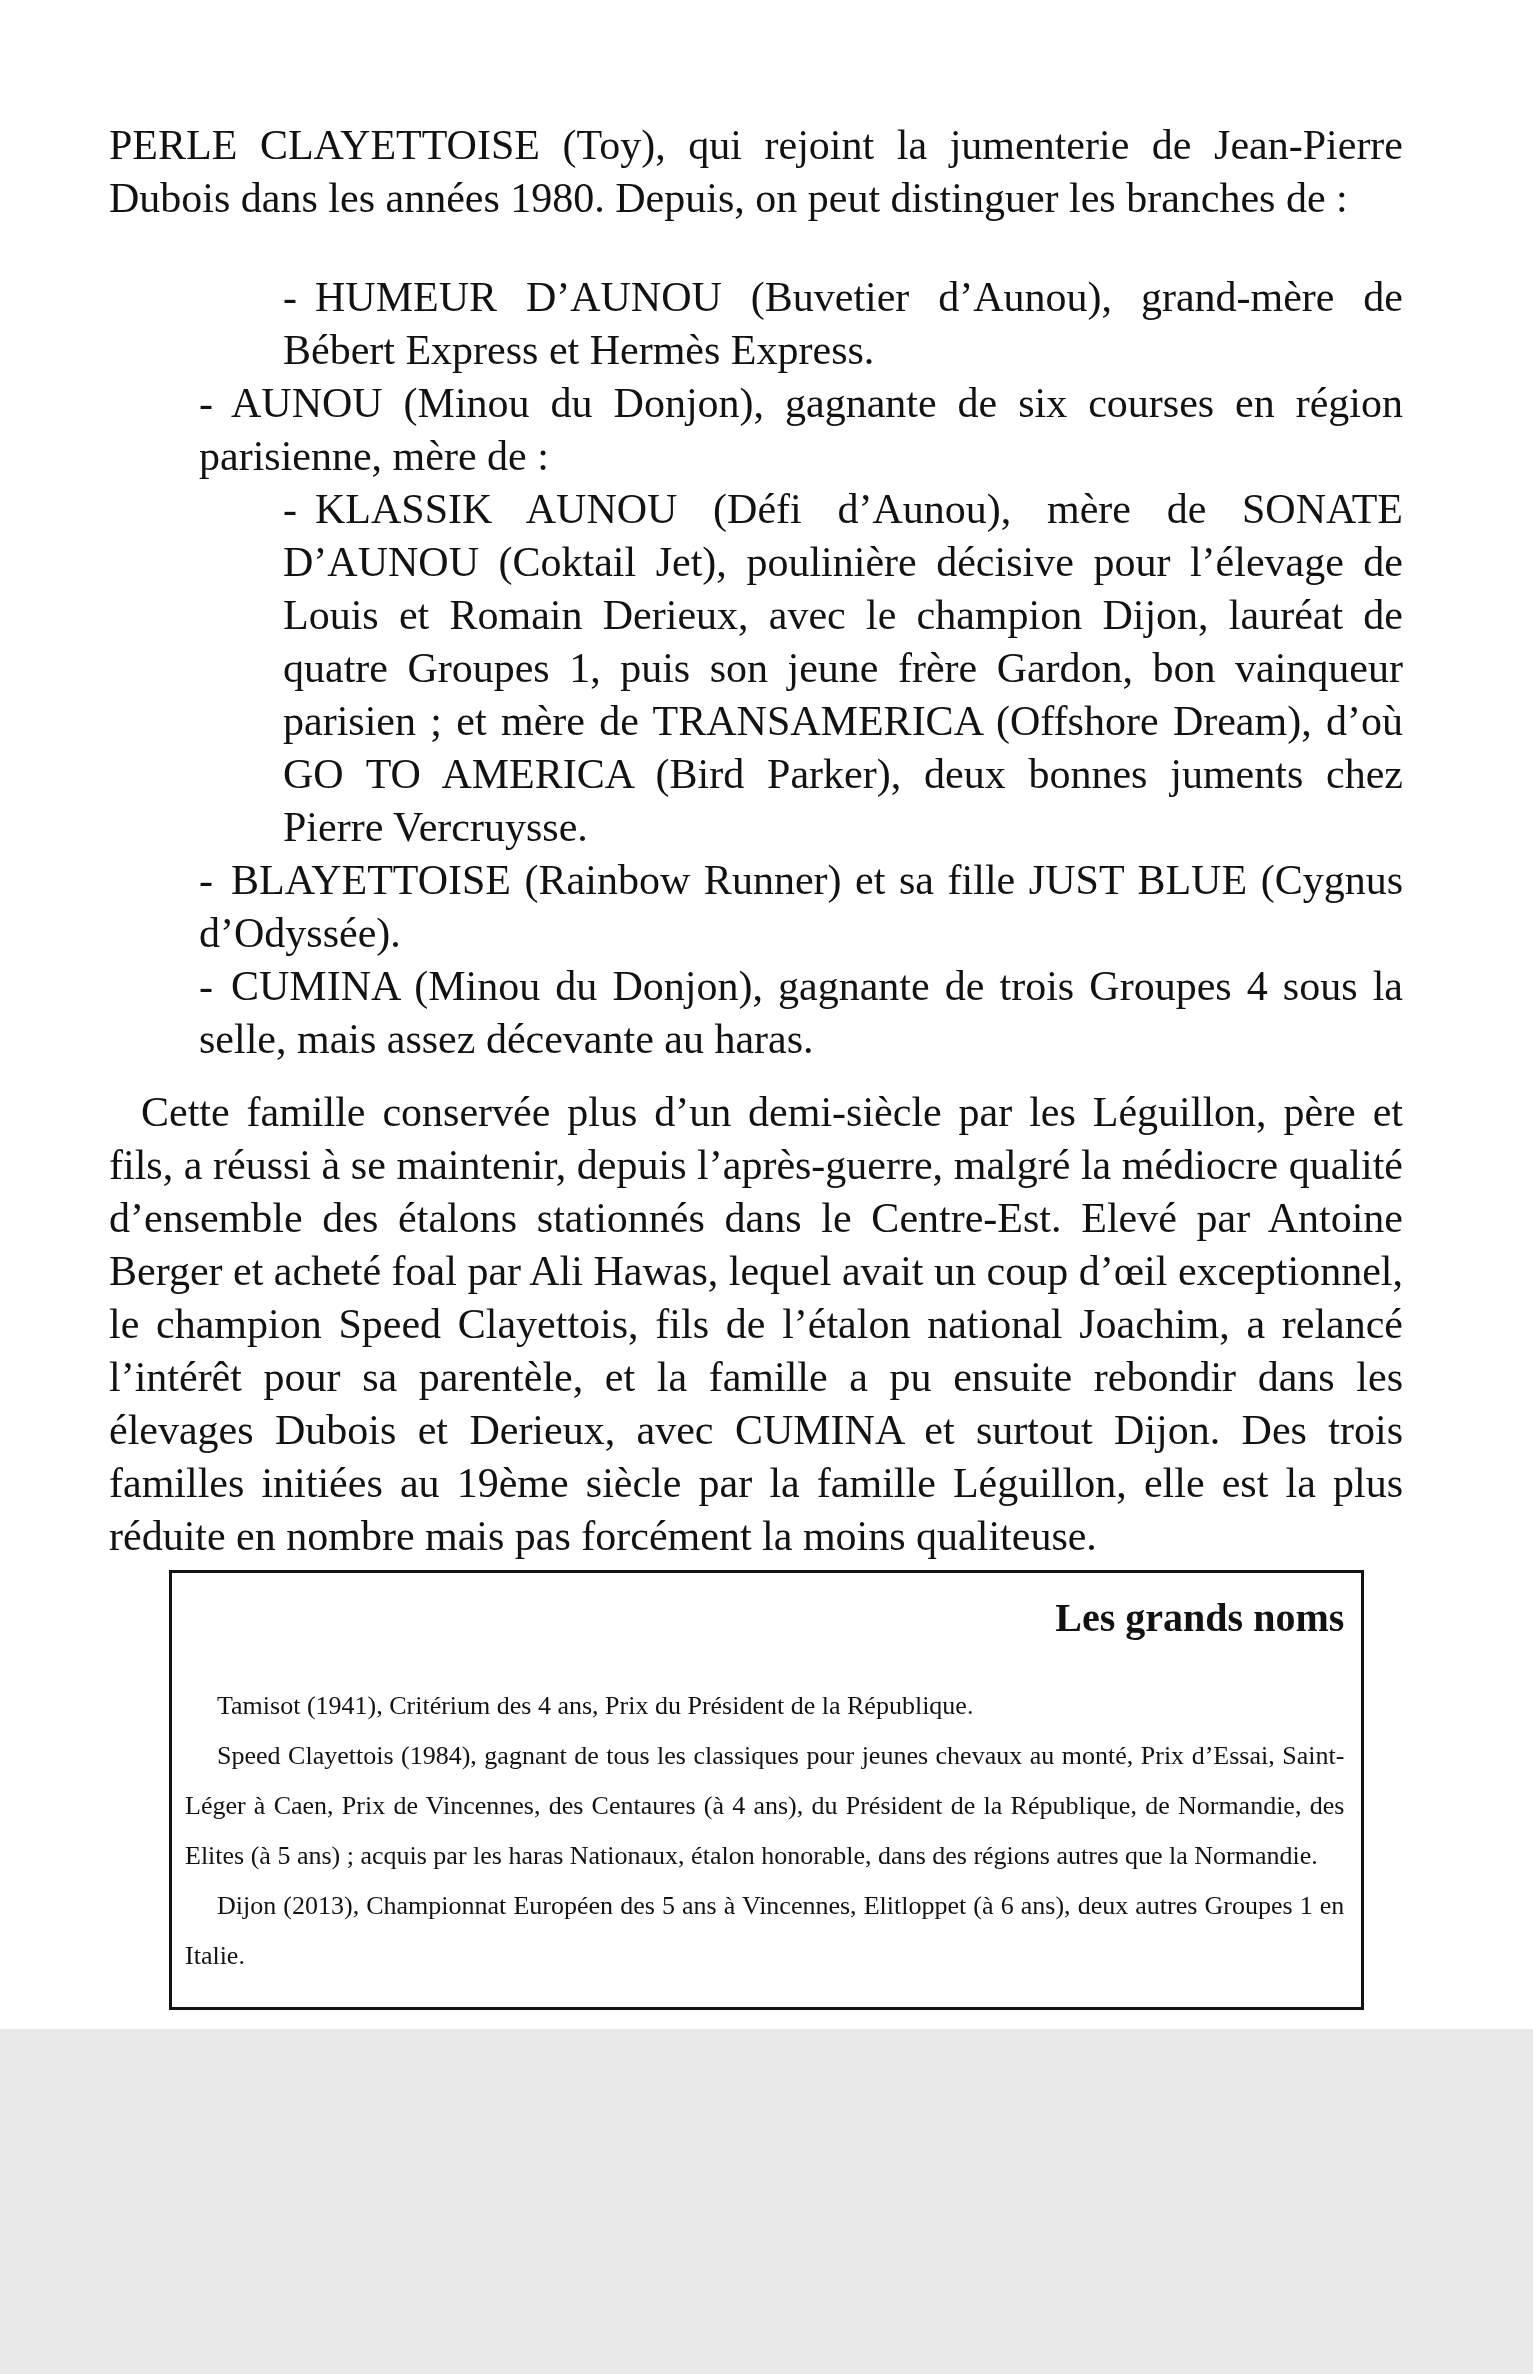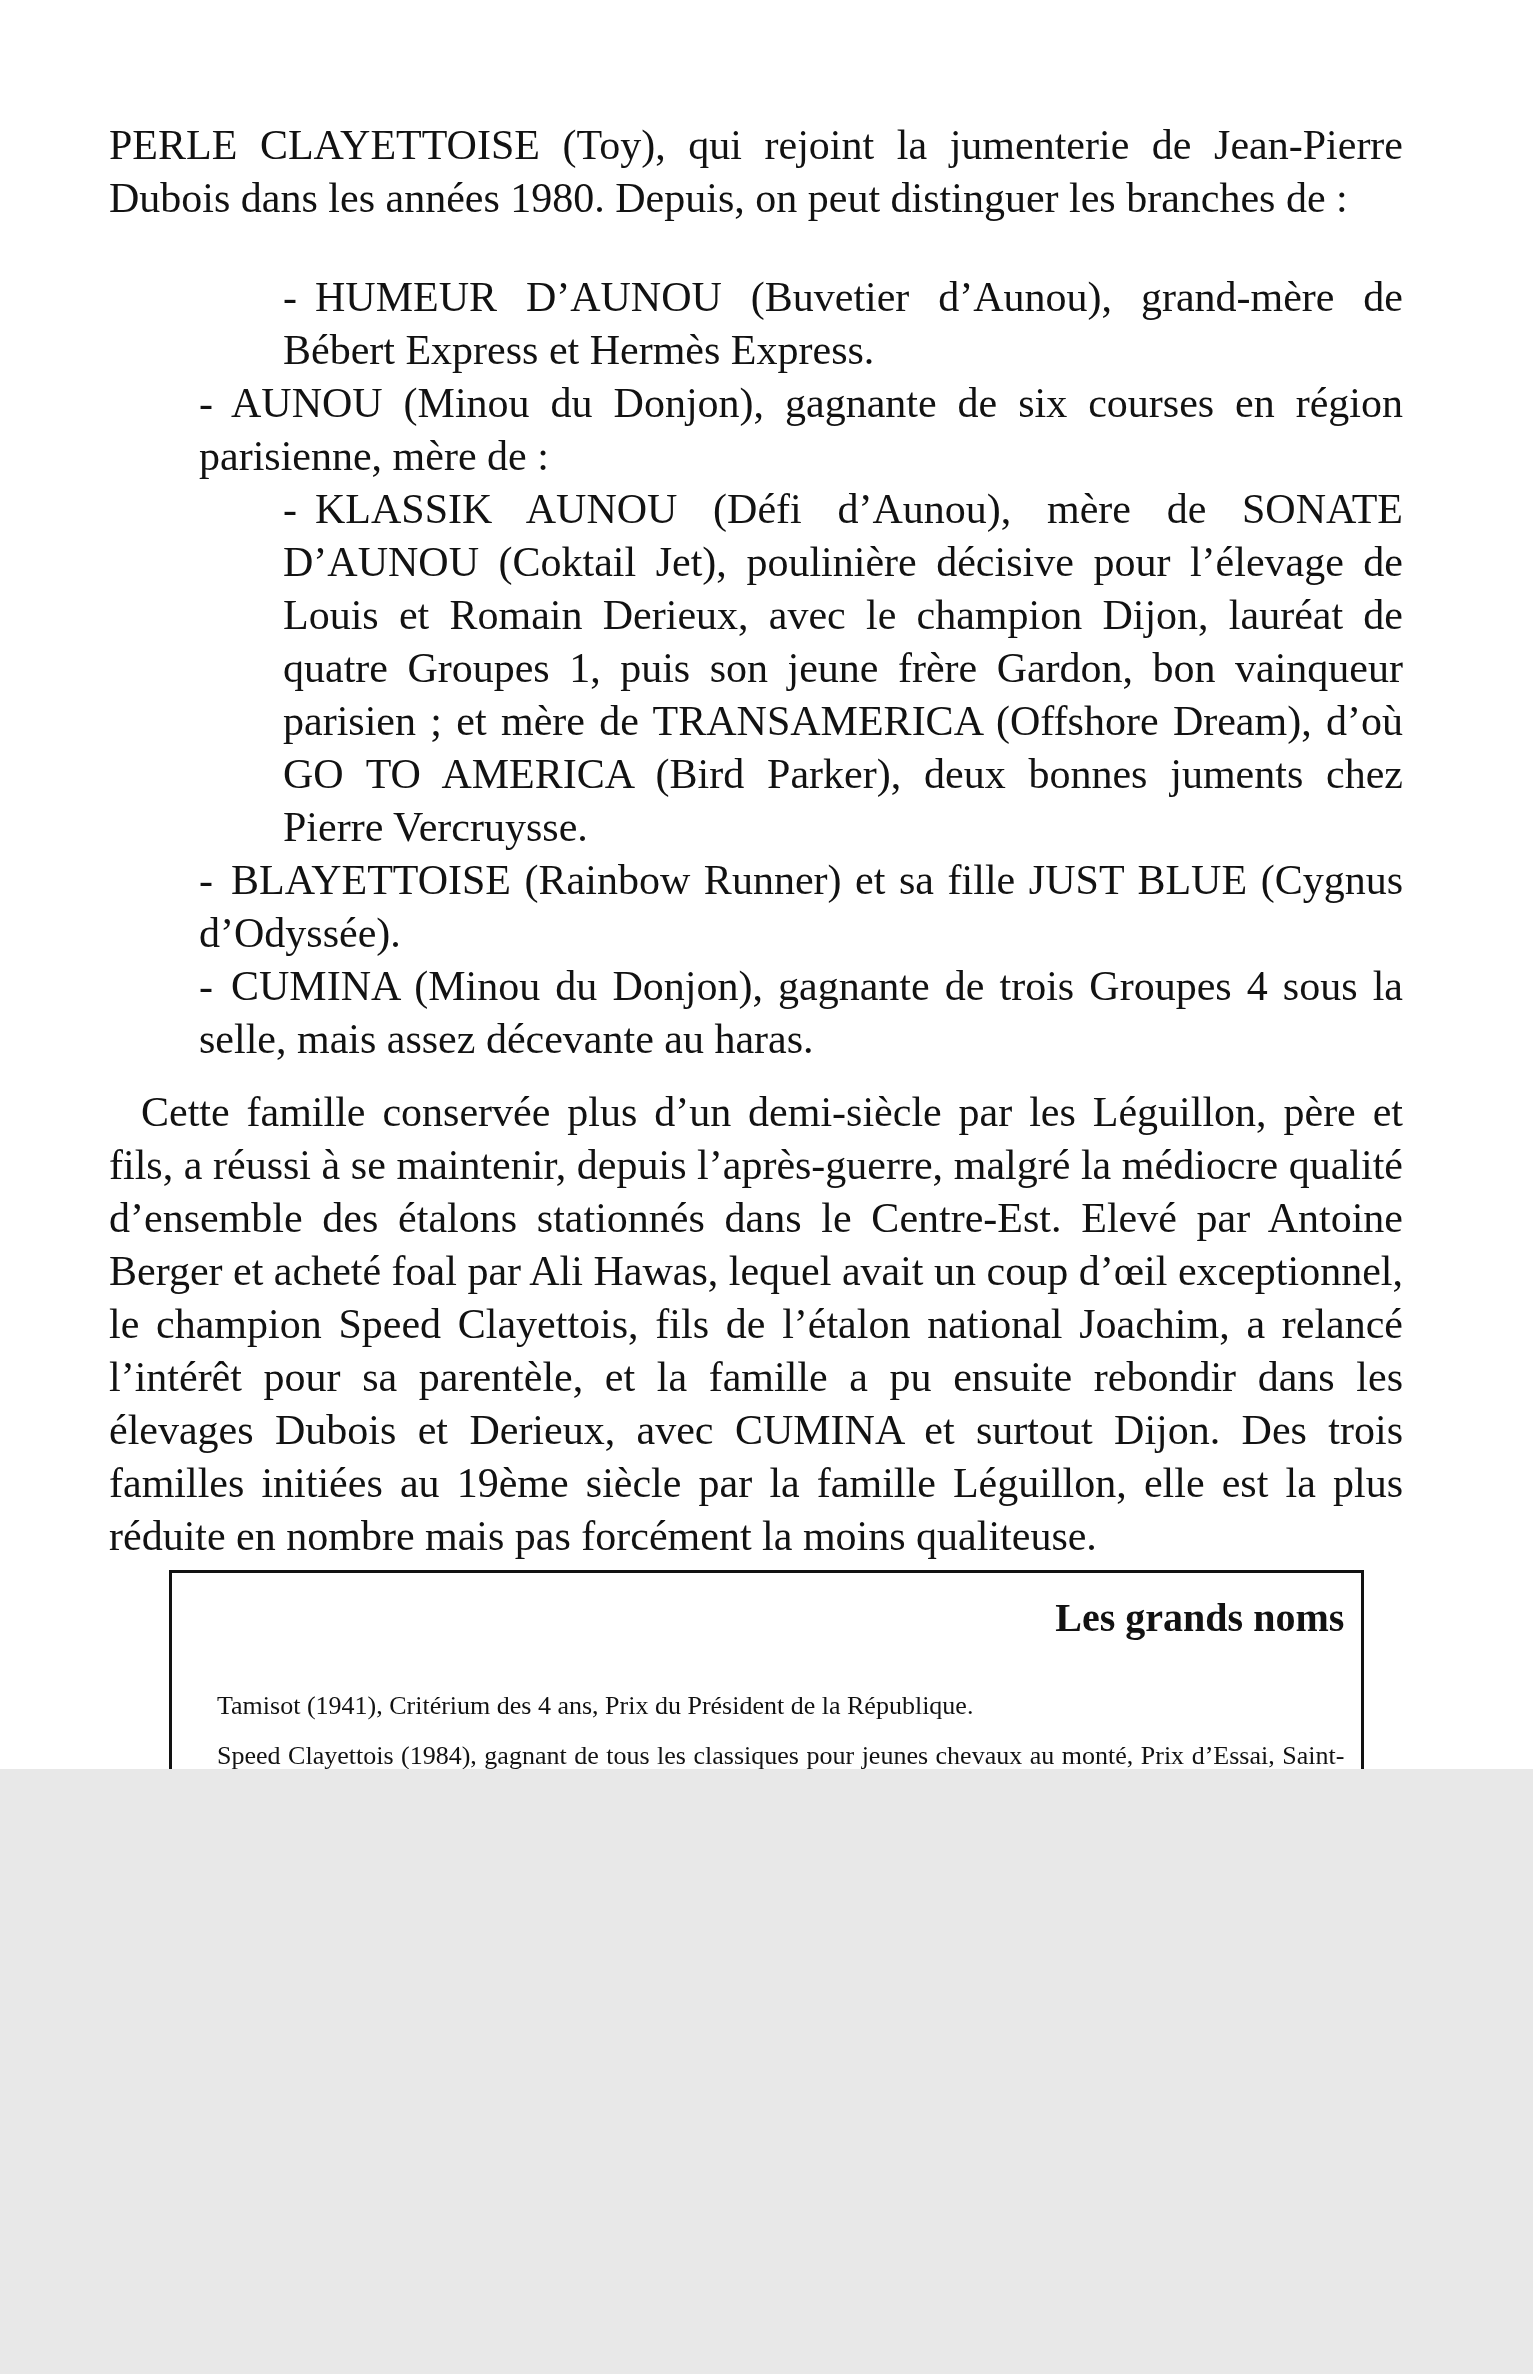--- a/index.html
+++ b/index.html
@@ -3,21 +3,21 @@
 <meta charset="utf-8">
 <style>
   html, body {
     margin: 0;
     padding: 0;
     background: #e8e8e8;
   }
   .page {
     position: relative;
     width: 1533px;
-    height: 1769px;
+    height: 2029px;
     margin: 0 auto;
     background: #ffffff;
     color: #121212;
     font-family: "Liberation Serif", "DejaVu Serif", serif;
     overflow: hidden;
     box-sizing: border-box;
     padding: 119px 130px 0 109px;
   }
   .body-text {
     font-size: 42px;

